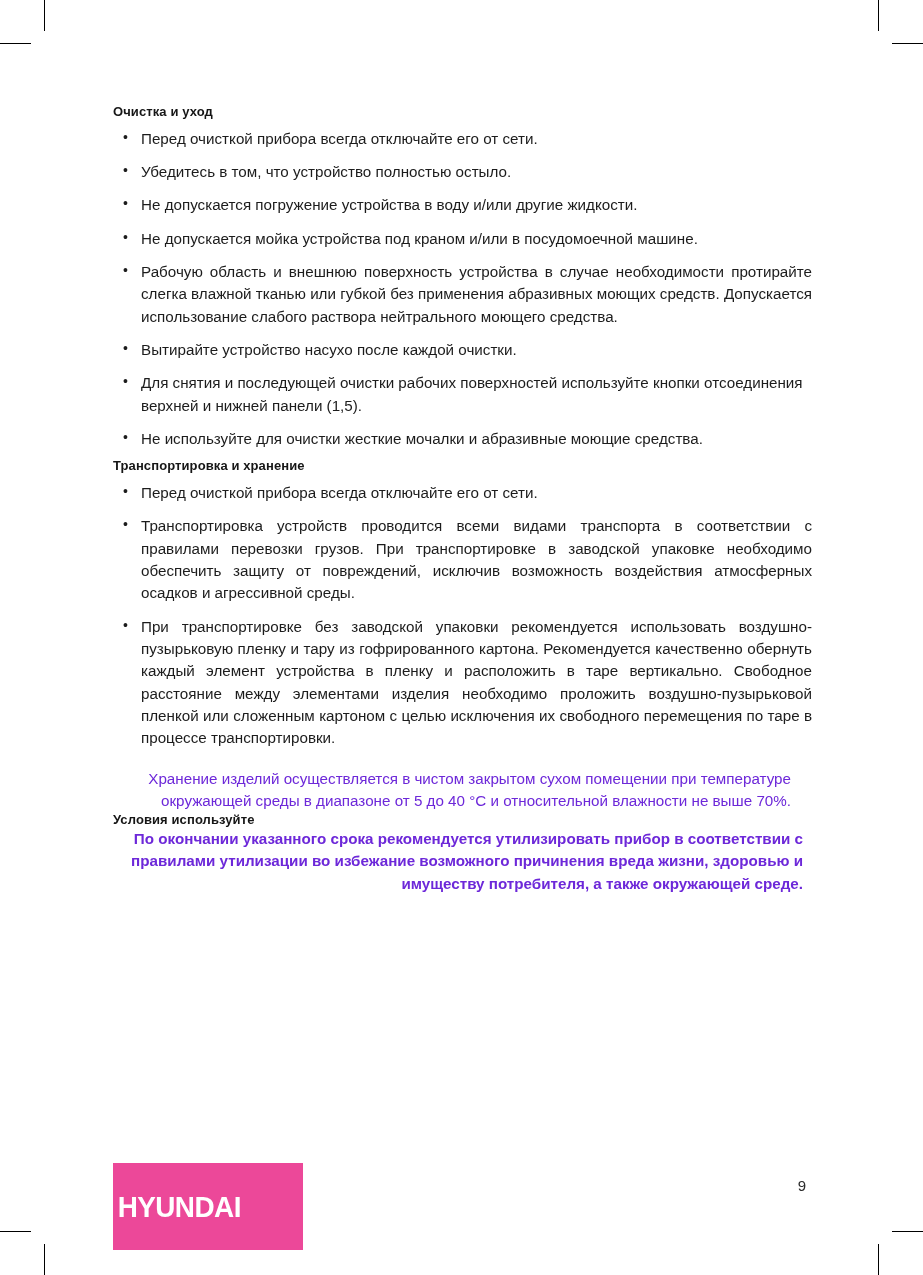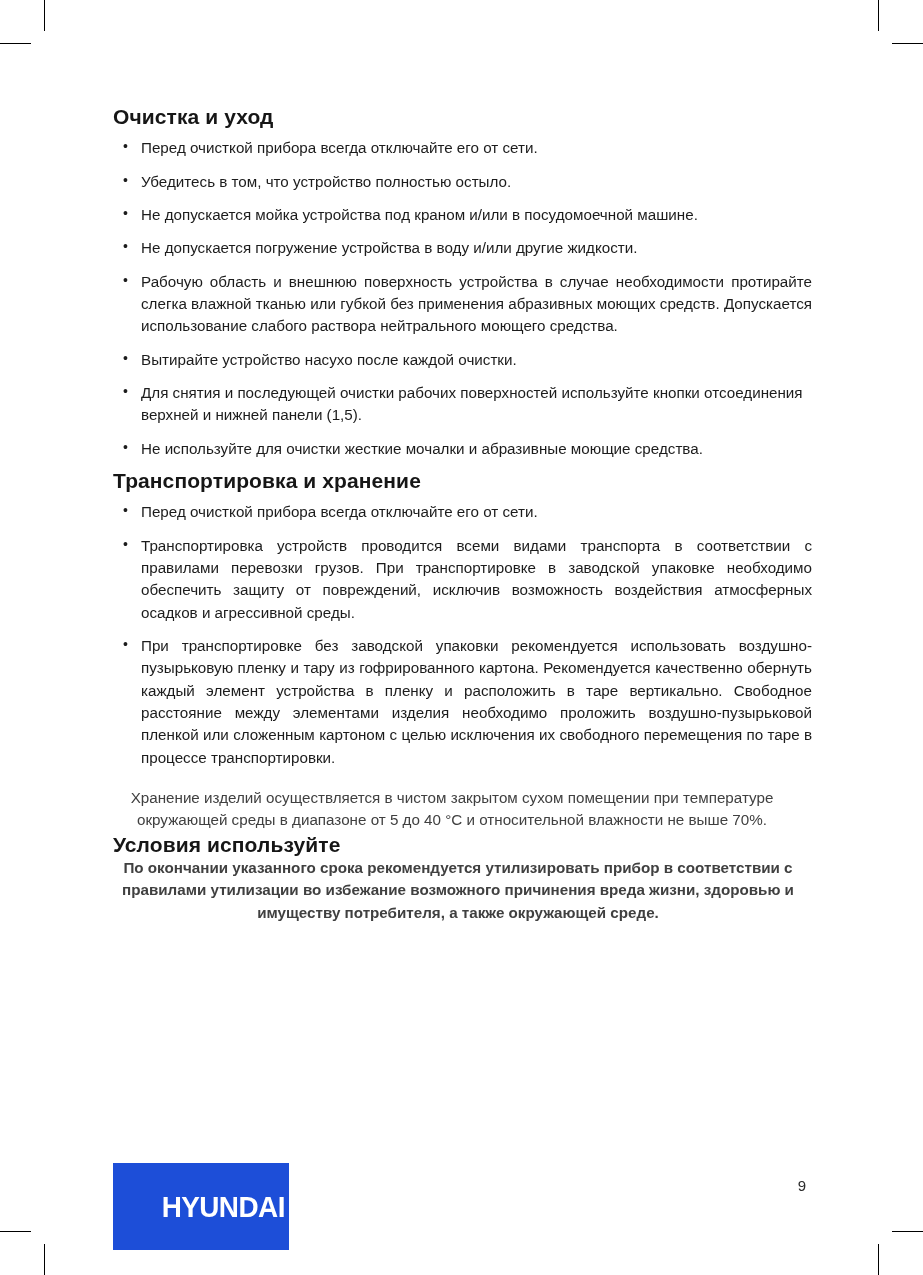--- a/index.html
+++ b/index.html
@@ -43,21 +43,21 @@
   }
 
   .content {
     position: absolute;
     left: 0;
     top: 104px;
     width: 707px;
   }
 
   h2.section-heading {
-    font-size: 21px;
+    font-size: 13px;
     font-weight: bold;
     letter-spacing: 0.1px;
     margin: 0;
     padding: 0;
     color: #161616;
     line-height: 1.2;
   }
 
   .heading-cleaning   { margin-bottom: 27px; }
   .heading-transport  { margin-top: 46px; margin-bottom: 26px; }
@@ -87,44 +87,44 @@
     color: #1c1c1c;
   }
 
   li.justify { text-align: justify; text-justify: inter-word; }
   li.plain   { text-align: left; }
 
   p.body-para {
     font-size: 15.2px;
     line-height: 1.47;
     margin: 0;
-    color: #404040;
-    text-align: center;
+    color: #6d28d9;
+    text-align: right;
   }
   p.para-storage  { margin-top: 18px; width: 678px; }
   p.para-disposal { width: 690px; font-weight: bold; }
 
   
   .footer {
     position: absolute;
     left: 113px;
     top: 1163px;
     width: 707px;
     height: 88px;
   }
   .logo-box {
     position: absolute;
     left: 0;
     top: 0;
-    width: 176px;
+    width: 190px;
     height: 87px;
-    background: #1d4ed8;
+    background: #ec4899;
     display: flex;
     align-items: center;
-    justify-content: flex-end;
+    justify-content: flex-start;
   }
   .logo-text {
     color: #ffffff;
     font-family: "Liberation Sans", sans-serif;
     font-size: 30px;
     font-weight: bold;
     letter-spacing: -0.6px;
     transform: scaleX(0.93);
     user-select: none;
   }
@@ -151,22 +151,22 @@
 <div class="page">
 
   <div class="content">
 
     <section>
       <h2 class="section-heading heading-cleaning">Очистка и уход</h2>
 
       <ul class="bullets">
         <li class="plain">Перед очисткой прибора всегда отключайте его от сети.</li>
         <li class="plain">Убедитесь в том, что устройство полностью остыло.</li>
+        <li class="plain">Не допускается погружение устройства в воду и/или другие жидкости.</li>
         <li class="plain">Не допускается мойка устройства под краном и/или в посудомоечной машине.</li>
-        <li class="plain">Не допускается погружение устройства в воду и/или другие жидкости.</li>
         <li class="justify">Рабочую область и внешнюю поверхность устройства в случае необходимости протирайте слегка влажной тканью или губкой без применения абразивных моющих средств. Допускается использование слабого раствора нейтрального моющего средства.</li>
         <li class="plain">Вытирайте устройство насухо после каждой очистки.</li>
         <li class="plain">Для снятия и последующей очистки рабочих поверхностей используйте кнопки отсоединения верхней и нижней панели (1,5).</li>
         <li class="plain">Не используйте для очистки жесткие мочалки и абразивные моющие средства.</li>
       </ul>
     </section>
 
     <section>
       <h2 class="section-heading heading-transport">Транспортировка и хранение</h2>
 

